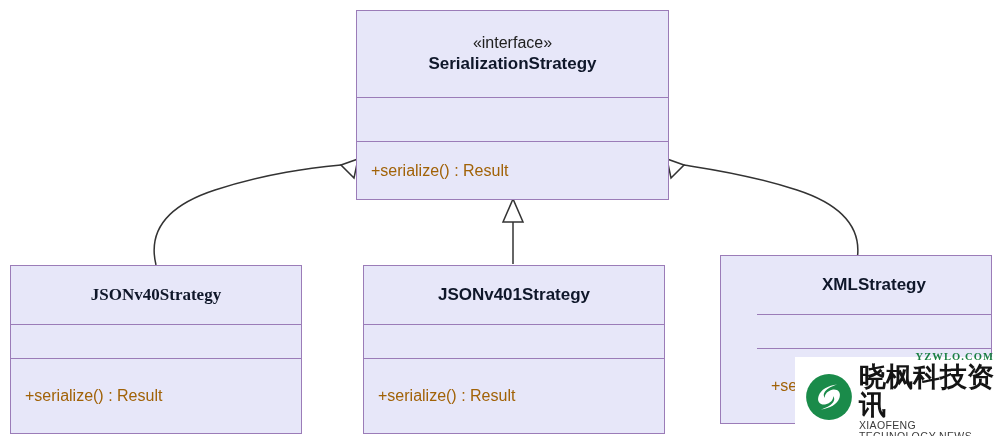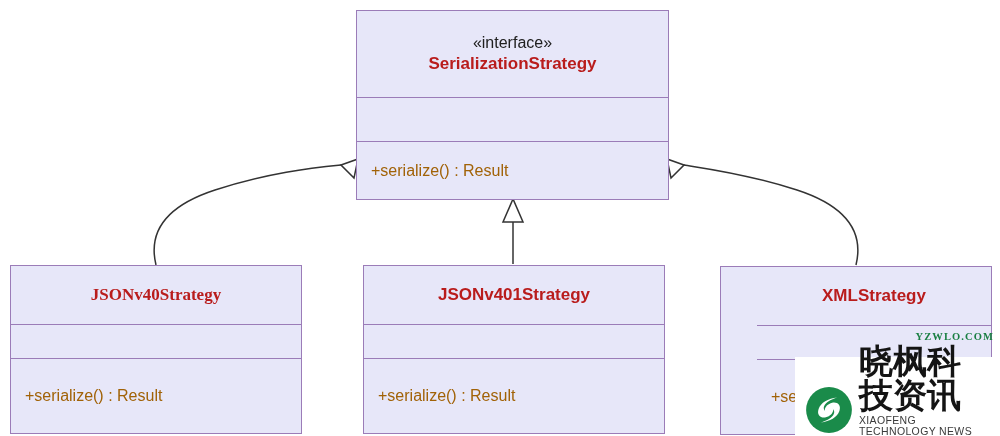--- a/index.html
+++ b/index.html
@@ -45,21 +45,21 @@
   }
   .stereotype {
     font-size: 16px;
     color: #202020;
     line-height: 1.35;
     font-weight: normal;
   }
   .class-name {
     font-size: 17px;
     font-weight: bold;
-    color: #b91c1c;
+    color: #0f172a;
     line-height: 1.35;
   }
   .op-text {
     font-size: 16px;
     color: #a16207;
     white-space: nowrap;
   }
   svg.edges {
     position: absolute;
     left: 0;
@@ -83,21 +83,21 @@
   
   #watermark {
     position: absolute;
     left: 795px;
     top: 357px;
     width: 205px;
     height: 79px;
     background: #ffffff;
     z-index: 5;
     display: flex;
-    align-items: flex-end;
+    align-items: center;
     padding: 0 6px 0 8px;
     box-sizing: border-box;
   }
   #wm-logo {
     width: 52px;
     height: 52px;
     flex: 0 0 52px;
     position: relative;
   }
   #wm-text {
@@ -110,21 +110,21 @@
   .wm-domain {
     font-size: 10.5px;
     font-weight: bold;
     color: #1a7f43;
     letter-spacing: 1.1px;
     text-align: right;
     margin-bottom: 1px;
     font-family: "Liberation Serif", serif;
   }
   .wm-cn {
-    font-size: 34px;
+    font-size: 27px;
     font-weight: bold;
     color: #141414;
     letter-spacing: 0px;
     line-height: 1.02;
     font-family: "DejaVu Sans", sans-serif;
   }
   .wm-en {
     font-size: 10.5px;
     color: #3a3a3a;
     letter-spacing: 0.35px;
@@ -178,21 +178,21 @@
   <div class="uml-class" id="cls-jsonv401" style="left:363px; top:265px; width:302px; height:169px;">
     <div class="compartment header" style="height:58px;">
       <div class="class-name">JSONv401Strategy</div>
     </div>
     <div class="compartment attrs" style="height:34px;"></div>
     <div class="compartment ops" style="flex:1 1 auto;">
       <div class="op-text">+serialize() : Result</div>
     </div>
   </div>
 
-  <div class="uml-class" id="cls-xml" style="left:720px; top:266px; width:272px; height:169px;padding-left:36px;">
+  <div class="uml-class" id="cls-xml" style="left:720px; top:255px; width:272px; height:169px;padding-left:36px;">
     <div class="compartment header" style="height:58px;">
       <div class="class-name">XMLStrategy</div>
     </div>
     <div class="compartment attrs" style="height:34px;"></div>
     <div class="compartment ops" style="flex:1 1 auto;">
       <div class="op-text">+serialize() : Result</div>
     </div>
   </div>
 
   <div id="watermark">

